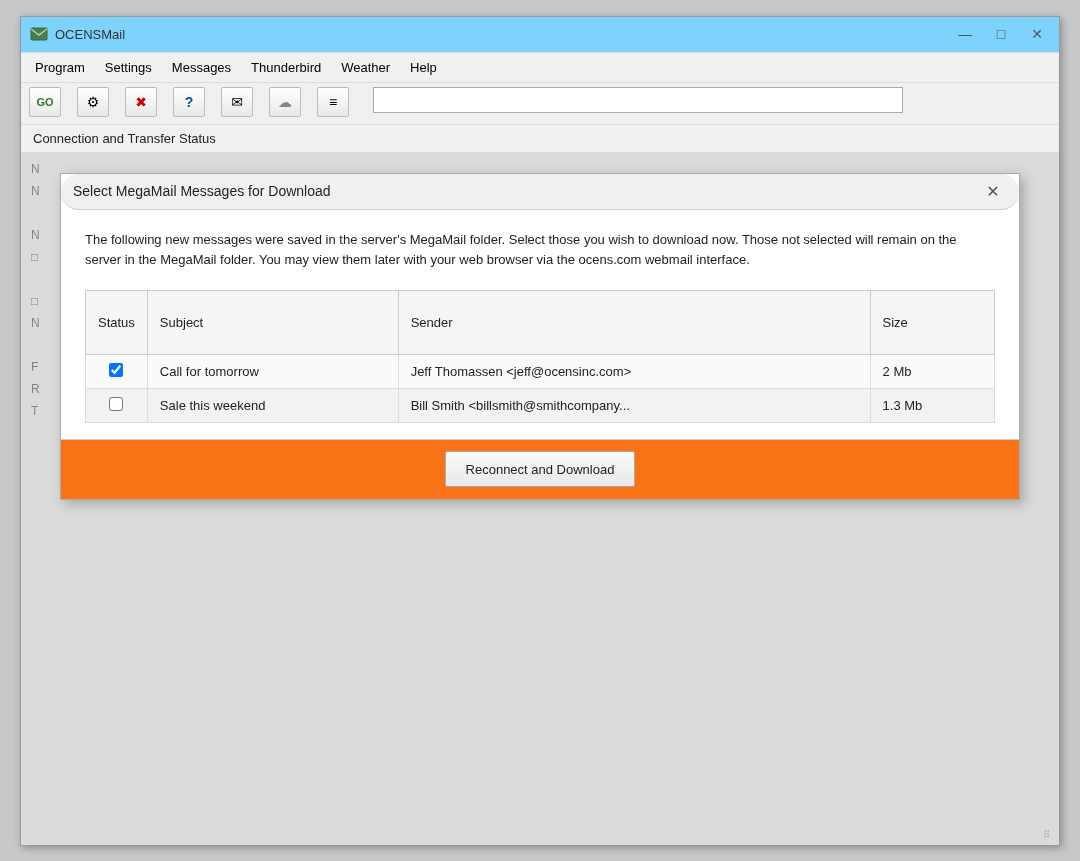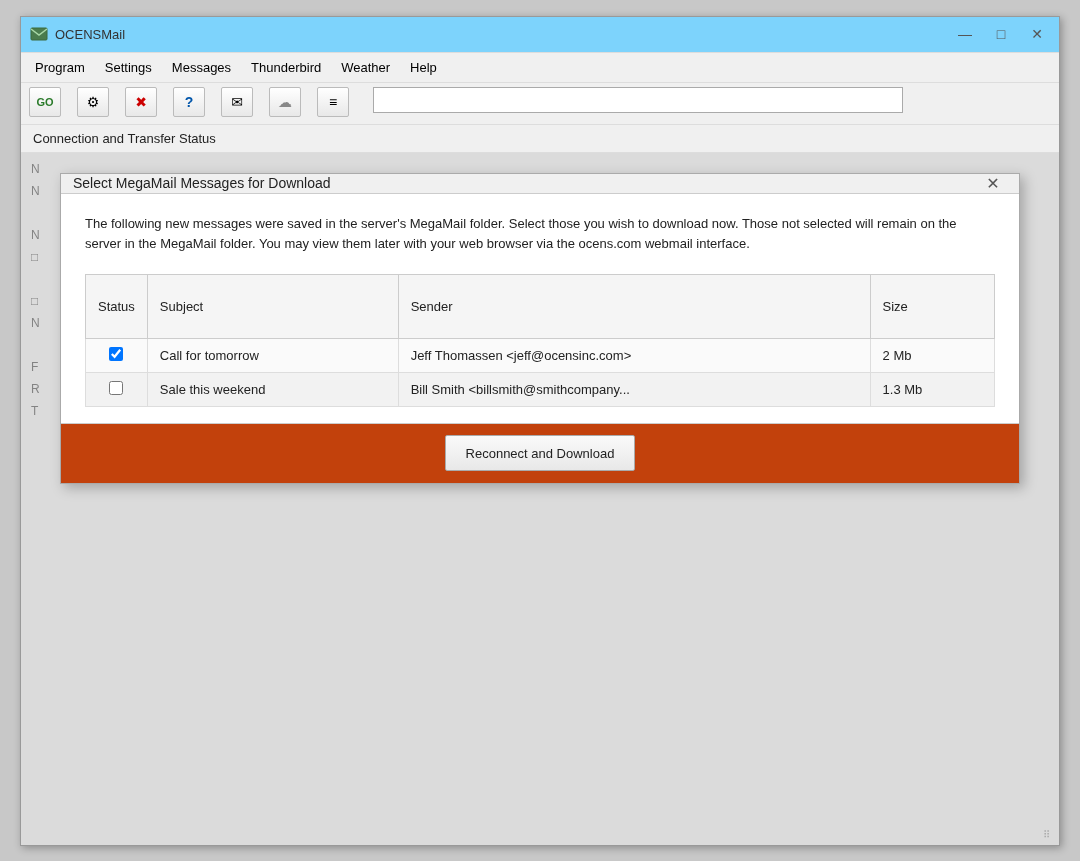--- a/index.html
+++ b/index.html
@@ -161,26 +161,27 @@
     
     .dialog {
       width: 960px;
       background: white;
       border: 1px solid #aaa;
       box-shadow: 4px 4px 12px rgba(0,0,0,0.25);
       display: flex;
       flex-direction: column;
     }
     .dialog-title-bar {
-      height: 20px;
+      height: 36px;
       background: #f0f0f0;
       border-bottom: 1px solid #ccc;
       display: flex;
       align-items: center;
       padding: 4px 12px;
+      border-radius: 18px;
     }
     .dialog-title-text {
       flex: 1;
       font-size: 14px;
       font-weight: normal;
       color: #222;
     }
     .dialog-close-btn {
       width: 28px;
       height: 22px;
@@ -236,21 +237,21 @@
     }
     .msg-checkbox {
       width: 14px;
       height: 14px;
       cursor: pointer;
     }
 
     
     .dialog-footer {
       height: 60px;
-      background: #c2410c;
+      background: #f97316;
       border-top: 1px solid #ccc;
       display: flex;
       align-items: center;
       justify-content: center;
       gap: 16px;
     }
     .footer-btn {
       height: 36px;
       min-width: 160px;
       background: linear-gradient(to bottom, #fafafa, #e8e8e8);

